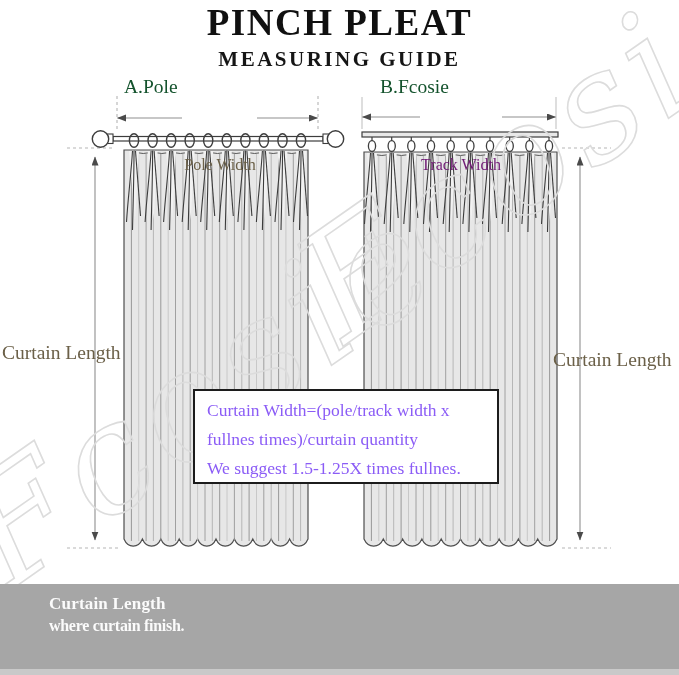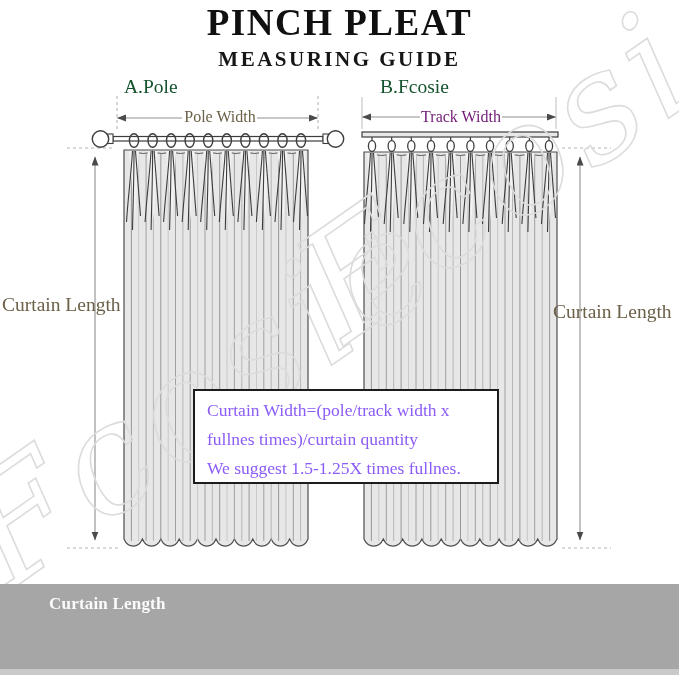--- a/index.html
+++ b/index.html
@@ -5,21 +5,21 @@
   html,body{margin:0;padding:0;background:#ffffff;}
   .canvas{position:relative;width:679px;height:675px;background:#ffffff;overflow:hidden;
           font-family:"Liberation Serif", serif;}
   .abs{position:absolute;}
   .page-title{left:0;right:0;top:1px;text-align:center;font-size:37px;font-weight:700;
               letter-spacing:1.5px;color:#101010;}
   .page-subtitle{left:0;right:0;top:47px;text-align:center;font-size:21px;font-weight:700;
                  letter-spacing:2.5px;color:#151515;}
   .section-label{top:76px;font-size:19.5px;color:#14532d;}
   .sec-a{left:124px;} .sec-b{left:380px;}
-  .accent{color:#6b6048;}
+  .accent{color:#6b6048;margin-top:48px;}
   .width-label{top:108px;font-size:16px;text-align:center;}
   .pole-w{left:183px;width:74px;} .track-w{left:421px;width:80px;}
   .len-label{font-size:19.5px;}
   .len-left{left:2px;top:294px;} .len-right{left:553px;top:301px;}
   .info-box{left:193px;top:389px;width:290px;height:86px;border:2px solid #1c1c1c;
             background:#ffffff;padding:5px 0 0 12px;font-size:17.5px;color:#8b5cf6;}
   .info-box .ln{white-space:nowrap;line-height:29px;overflow:visible;}
   .footer-panel{left:0;top:584px;width:679px;height:85px;background:#a6a6a6;
                 color:#fbfbfb;padding:10px 0 0 49px;box-sizing:border-box;}
   .footer-heading{font-size:17px;font-weight:700;letter-spacing:.2px;}
@@ -270,16 +270,17 @@
   <div class="abs len-label accent len-right" style="color: rgb(107, 96, 72);">Curtain Length</div>
 
   <div class="abs info-box">
     <div class="ln">Curtain Width=(pole/track width x</div>
     <div class="ln">fullnes times)/curtain quantity</div>
     <div class="ln">We suggest 1.5-1.25X times fullnes.</div>
   </div>
 
   <div class="abs footer-panel" style="background: rgb(166, 166, 166);">
     <div class="footer-heading">Curtain Length</div>
+    <div class="footer-line">where curtain finish.</div>
   </div>
   <div class="abs footer-strip" style="background: rgb(201, 201, 201);"></div>
 
 </div>
 
 </body></html>

